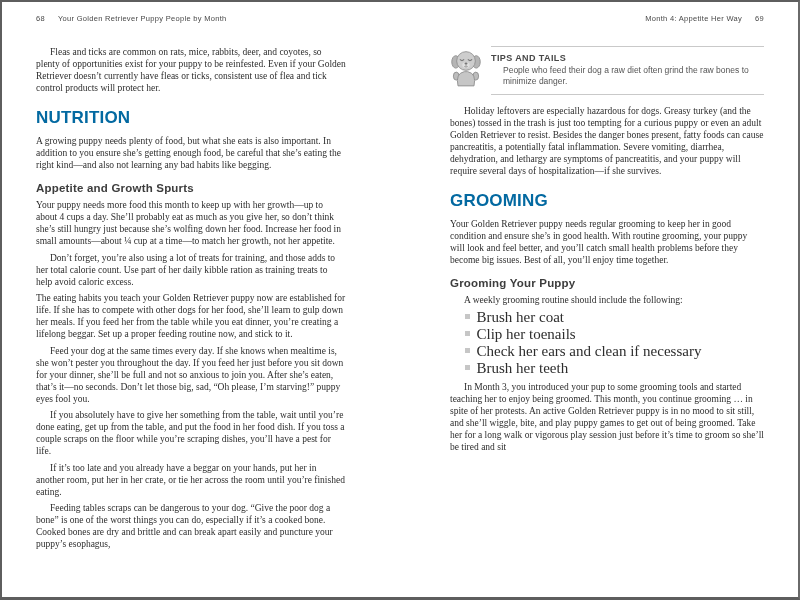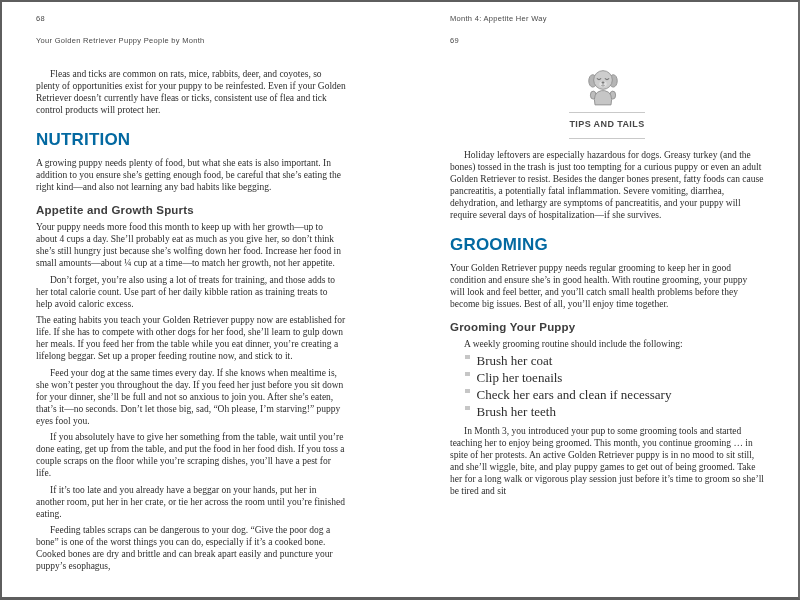--- a/index.html
+++ b/index.html
@@ -24,21 +24,20 @@
 
   .page-header {
     font-family: "Liberation Sans", sans-serif;
     font-size: 7.5px;
     color: #494949;
     letter-spacing: 0.3px;
     display: flex;
     align-items: baseline;
     gap: 13px;
     margin-bottom: 23px;
-    flex-direction: column;
   }
   .page-header.right { justify-content: flex-end; }
 
   .body-para {
     font-family: "Liberation Serif", serif;
     font-size: 9.5px;
     line-height: 12px;
     color: #2d2d2d;
     margin: 0 0 4.5px 0;
     text-align: left;
@@ -55,21 +54,21 @@
   }
   .subsection-heading {
     font-family: "Liberation Sans", sans-serif;
     font-size: 11.5px;
     font-weight: 700;
     color: #3d3d3d;
     letter-spacing: 0.2px;
     margin: 11px 0 5px 0;
   }
 
-  .tips-box { display: flex; align-items: center; margin: 9px 0 10px 0; flex-direction: column; }
+  .tips-box { display: flex; align-items: center; margin: 9px 0 10px 0; }
   .tips-icon-wrap { flex: 0 0 34px; width: 34px; margin-right: 7px; }
   .tips-content {
     flex: 1;
     border-top: 1px solid #c9c9c9;
     border-bottom: 1px solid #c9c9c9;
     padding: 6px 0 7px 0;
   }
   .tips-title {
     font-family: "Liberation Sans", sans-serif;
     font-size: 9px;
@@ -82,25 +81,26 @@
     font-family: "Liberation Sans", sans-serif;
     font-size: 8.5px;
     line-height: 11px;
     color: #555555;
     margin: 0 0 0 12px;
   }
 
   .checklist { margin: 3px 0 7px 0; padding: 0; list-style: none; }
   .checklist-item {
     font-family: "Liberation Serif", serif;
-    font-size: 13px;
+    font-size: 15px;
     line-height: 12px;
     color: #2d2d2d;
     margin: 0 0 5px 15px;
     display: flex;
+    align-items: center;
   }
   .bullet-square {
     width: 4.5px; height: 4.5px;
     background: #c6c6c6;
     margin-right: 7px;
     flex: 0 0 auto;
   }
 </style>
 </head>
 <body>
@@ -150,20 +150,21 @@
           <circle cx="18" cy="13" r="10.5" fill="#cdcdcd" stroke="#8e8e8e" stroke-width="1"></circle>
           <path d="M11.5 11.5 q2 2.2 4 0" stroke="#777777" stroke-width="1.2" fill="none" stroke-linecap="round"></path>
           <path d="M20.5 11.5 q2 2.2 4 0" stroke="#777777" stroke-width="1.2" fill="none" stroke-linecap="round"></path>
           <ellipse cx="18" cy="17.5" rx="4.2" ry="3.2" fill="#e0e0e0"></ellipse>
           <ellipse cx="18" cy="15.8" rx="1.7" ry="1.2" fill="#777777"></ellipse>
           <path d="M18 17 l0 1.6 M16.5 19.4 q1.5 1 3 0" stroke="#8a8a8a" stroke-width="0.9" fill="none" stroke-linecap="round"></path>
         </svg>
       </div>
       <div class="tips-content">
         <p class="tips-title">TIPS AND TAILS</p>
+        <p class="tips-text">People who feed their dog a raw diet often grind the raw bones to minimize danger.</p>
       </div>
     </div>
 
     <p class="body-para indent">Holiday leftovers are especially hazardous for dogs. Greasy turkey (and the bones) tossed in the trash is just too tempting for a curious puppy or even an adult Golden Retriever to resist. Besides the danger bones present, fatty foods can cause pancreatitis, a potentially fatal inflammation. Severe vomiting, diarrhea, dehydration, and lethargy are symptoms of pancreatitis, and your puppy will require several days of hospitalization—if she survives.</p>
 
     <h1 class="section-heading">GROOMING</h1>
 
     <p class="body-para">Your Golden Retriever puppy needs regular grooming to keep her in good condition and ensure she’s in good health. With routine grooming, your puppy will look and feel better, and you’ll catch small health problems before they become big issues. Best of all, you’ll enjoy time together.</p>
 
     <h2 class="subsection-heading">Grooming Your Puppy</h2>

